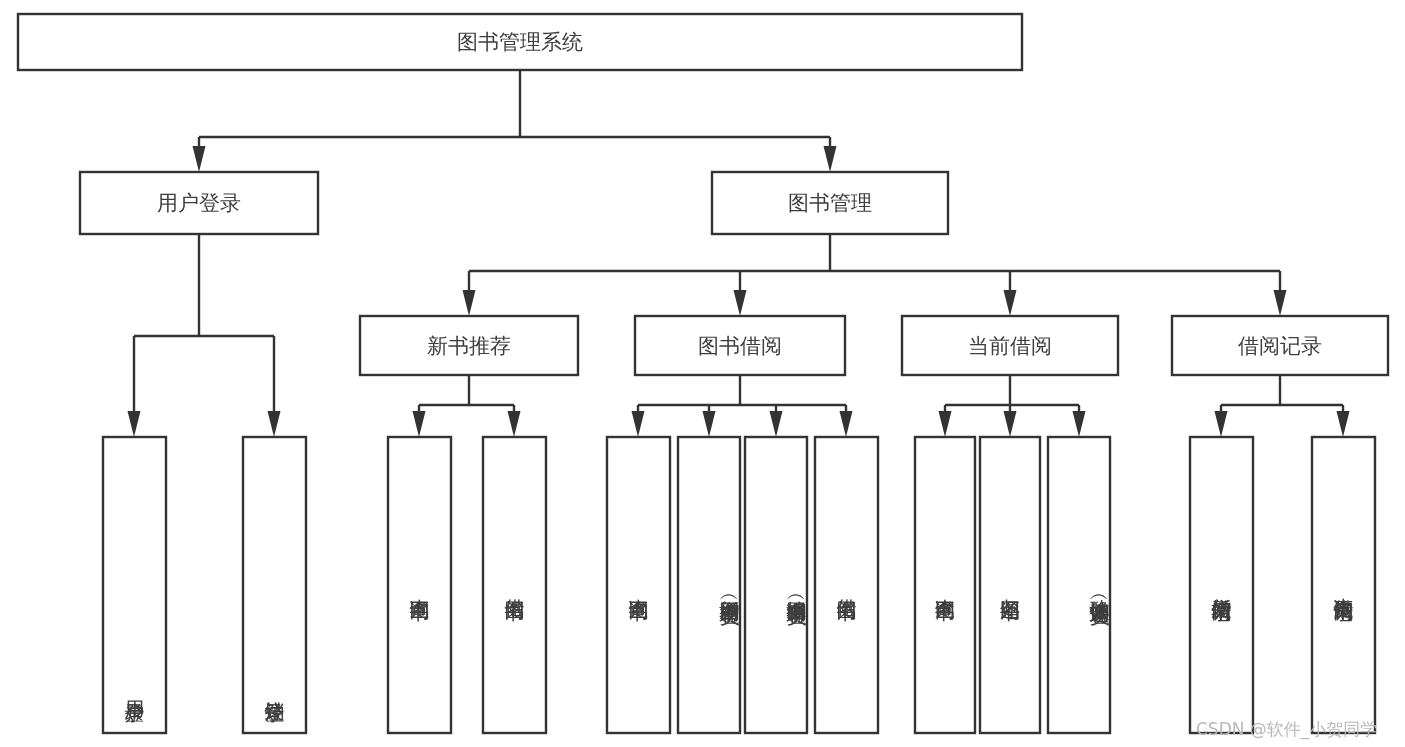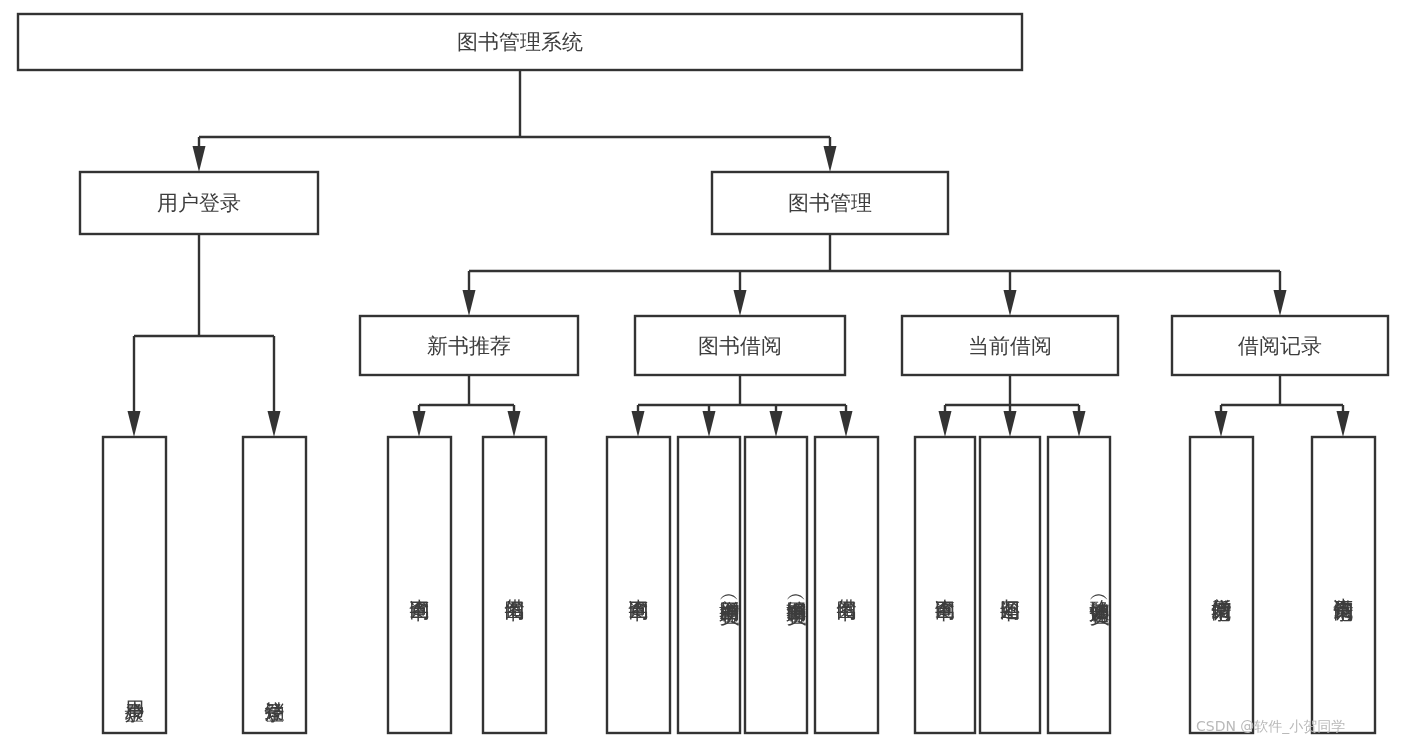--- a/index.html
+++ b/index.html
@@ -61,21 +61,21 @@
     letter-spacing: 1px;
     color: #3d3d3d;
     white-space: nowrap;
     text-align: center;
     pointer-events: none;
     user-select: none;
   }
   .watermark {
     position: absolute;
     font-family: "DejaVu Sans", "Liberation Sans", sans-serif;
-    font-size: 14px;
+    font-size: 17px;
     color: #b9b9b9;
     white-space: nowrap;
     user-select: none;
   }
 </style>
 </head>
 <body>
 
 <div id="diagram-root">
 

